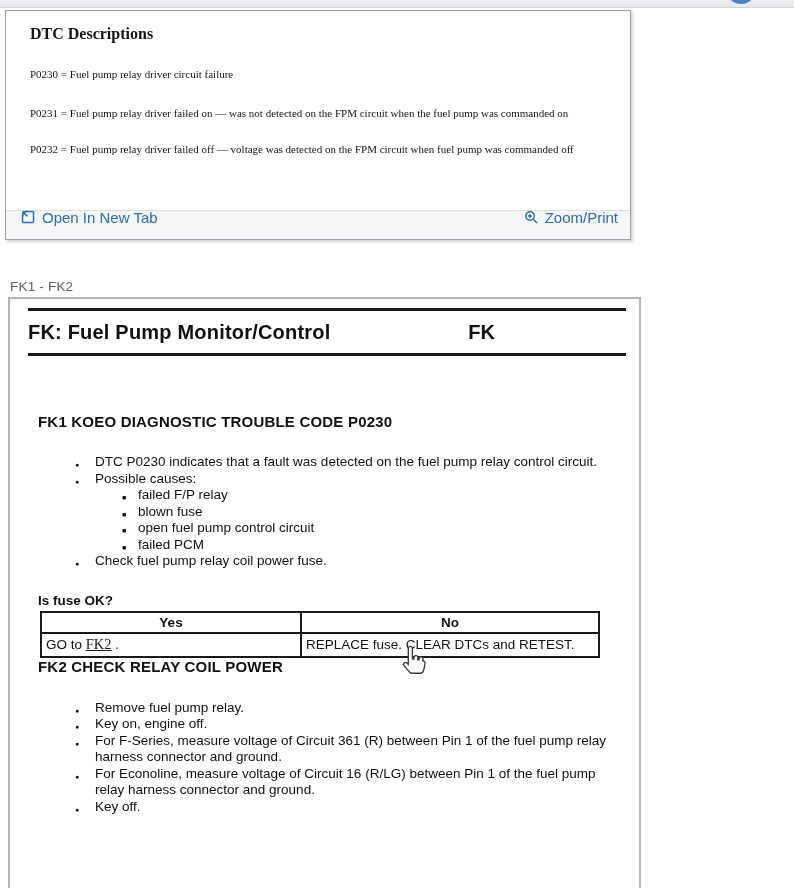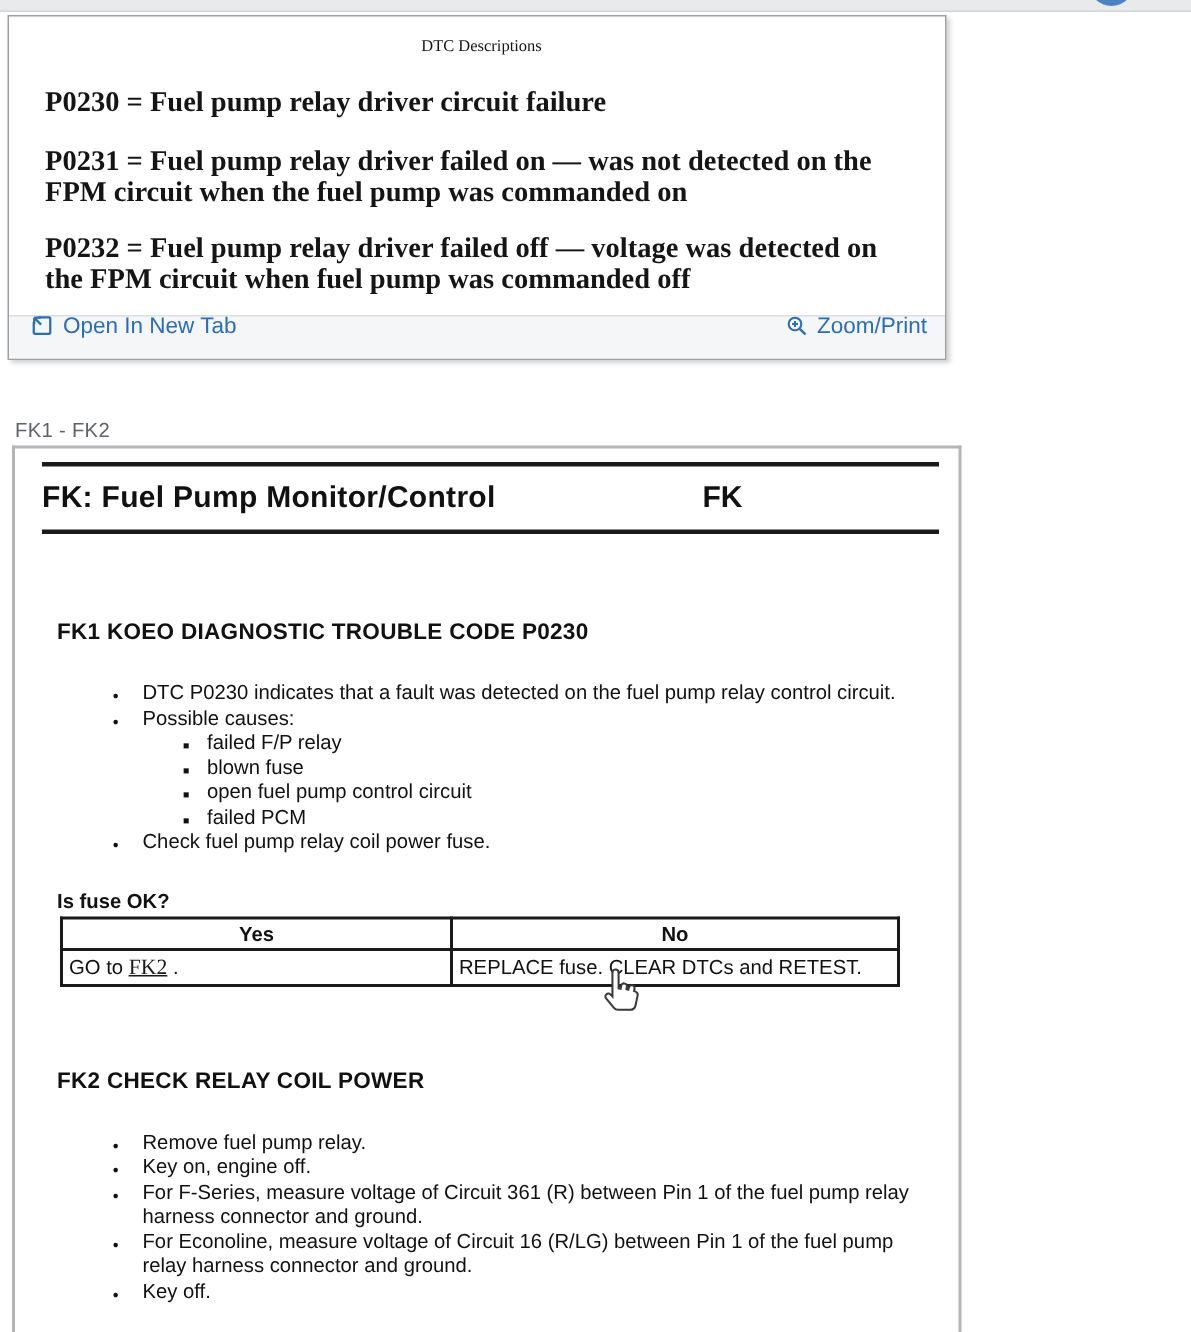--- a/index.html
+++ b/index.html
@@ -10,22 +10,22 @@
   
   .top-strip { position: absolute; left: 0; top: 0; width: 794px; height: 8px;
     background: #e9eaec; border-bottom: 1px solid #d2d4d7; z-index: 5; }
   .scroll-top-btn { position: absolute; left: 726px; top: -26px; width: 30px; height: 30px;
     border-radius: 50%; background: #4d82c4; z-index: 6; }
 
   
   .dtc-card { position: absolute; left: 5px; top: 10px; width: 626px; height: 230px;
     background: #fff; border: 1px solid #9d9fa2; box-shadow: 2px 2px 3px rgba(0,0,0,0.18); }
   .dtc-body { padding: 14px 18px 0 24px; font-family: "Liberation Serif", serif; color: #151515; }
-  .dtc-title { font-size: 11px; font-weight: normal; text-align: center; }
-  .dtc-para { font-size: 19px; line-height: 21.5px; margin-top: 0; font-weight: bold; }
+  .dtc-title { font-size: 16px; font-weight: bold; }
+  .dtc-para { font-size: 11px; line-height: 21.5px; margin-top: 0; }
   .dtc-para.p1 { margin-top: 21px; }
   .dtc-para.p2 { margin-top: 17px; }
   .dtc-para.p3 { margin-top: 15px; }
   .dtc-footer { position: absolute; left: 0; bottom: 0; width: 100%; height: 29px;
     background: #f5f6f8; border-top: 1px solid #dcdee1; display: flex;
     align-items: center; justify-content: space-between; padding: 0 12px 16px 14px; }
   .link { display: inline-flex; align-items: center; gap: 6px; color: #2a6db8;
     font-size: 15px; text-decoration: none; cursor: pointer; }
   .link svg { display: block; }
 
@@ -39,21 +39,21 @@
     color: #111; }
   .doc-inner { padding: 9px 13px 0 18px; }
   .doc-rule { border: none; border-top: 3px solid #1a1a1a; height: 0; }
   .doc-header { display: flex; align-items: center; justify-content: space-between;
     padding: 10px 0 9px 0; }
   .doc-title { font-size: 20px; font-weight: bold; letter-spacing: 0.2px; }
   .doc-code { font-size: 20px; font-weight: bold; padding-right: 131px; }
 
   .step-heading { font-size: 15px; font-weight: bold; letter-spacing: 0.2px; margin-left: 10px; }
   .fk1-heading { margin-top: 57px; }
-  .fk2-heading { margin-top: 54px; }
+  .fk2-heading { }
 
   ul.blist { list-style: none; margin: 0; padding: 0; max-width: 612px; }
   ul.blist.first { margin-top: 24px; }
   ul.blist li { position: relative; padding-left: 67px; font-size: 13.5px;
     line-height: 16.5px; color: #111; }
   ul.blist li.bullet::before { content: "●"; position: absolute; left: 47px; top: 3px;
     font-size: 7px; }
   ul.blist li.subbullet { padding-left: 110px; }
   ul.blist li.subbullet::before { content: "■"; position: absolute; left: 94px; top: 3px;
     font-size: 7px; }

